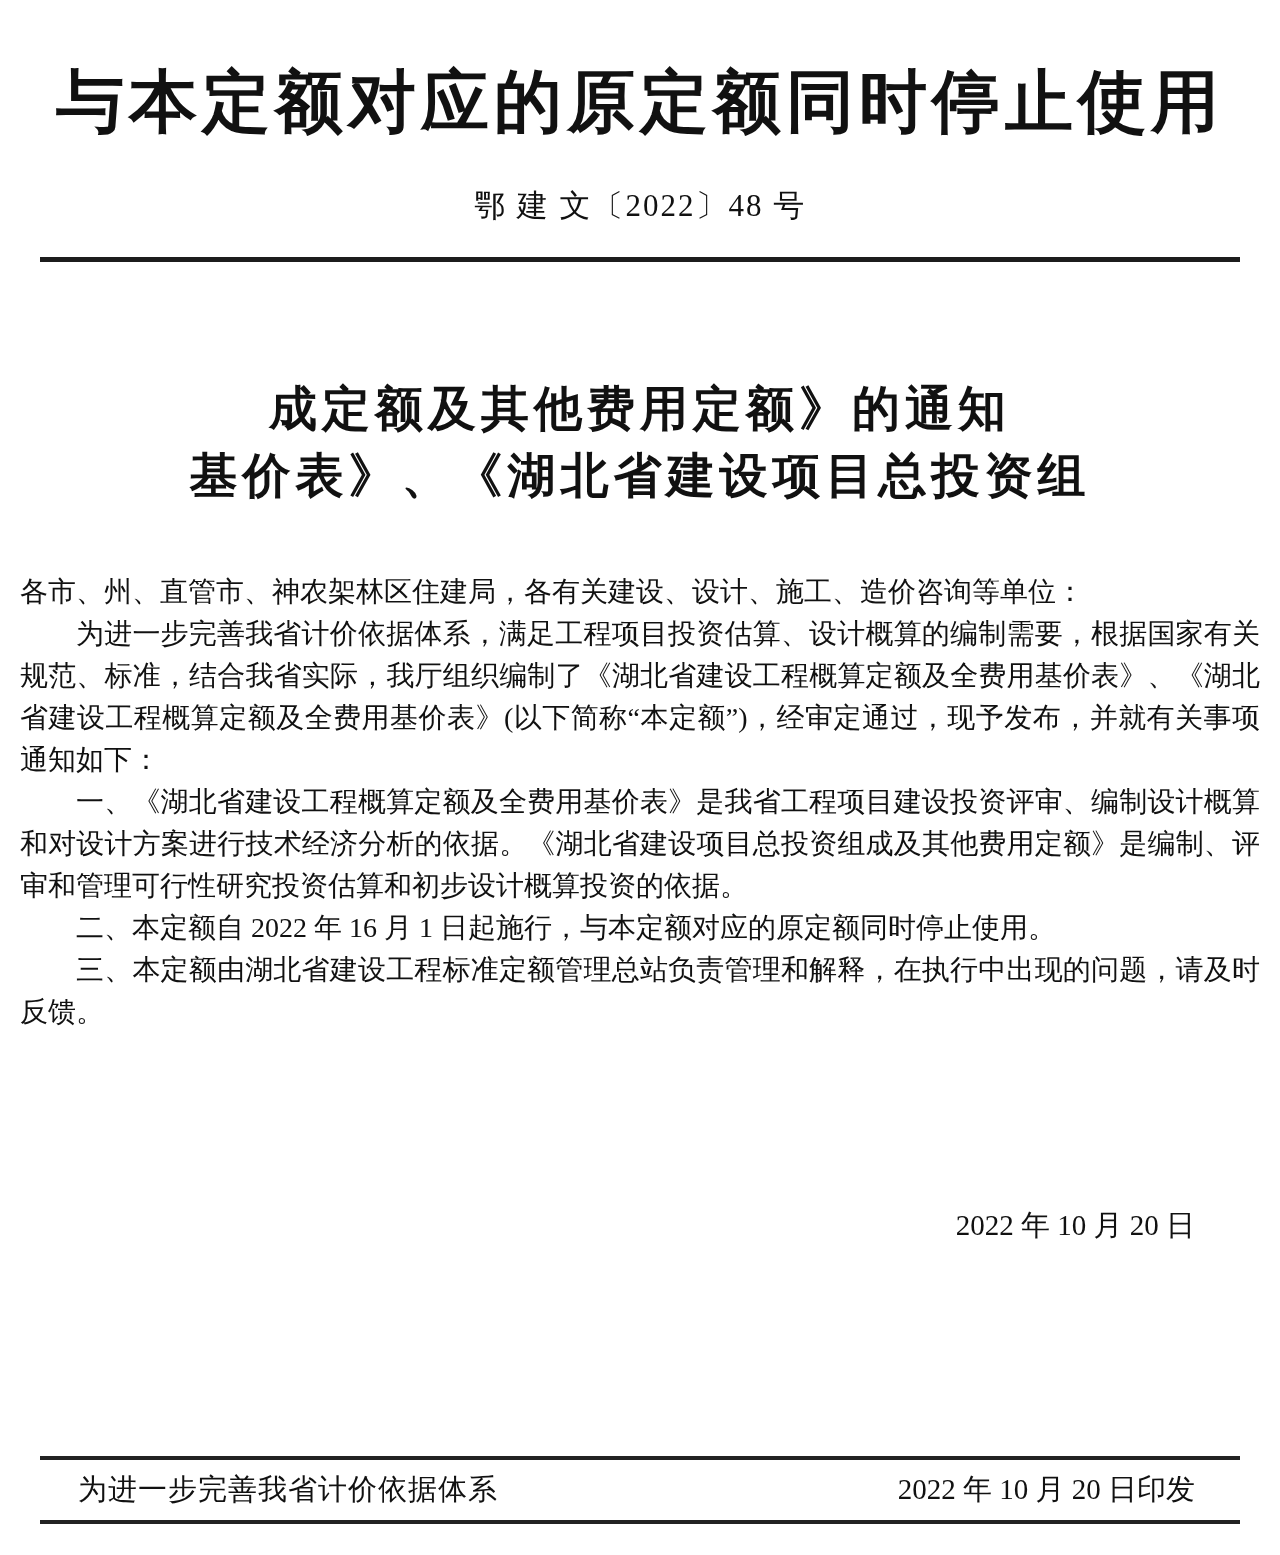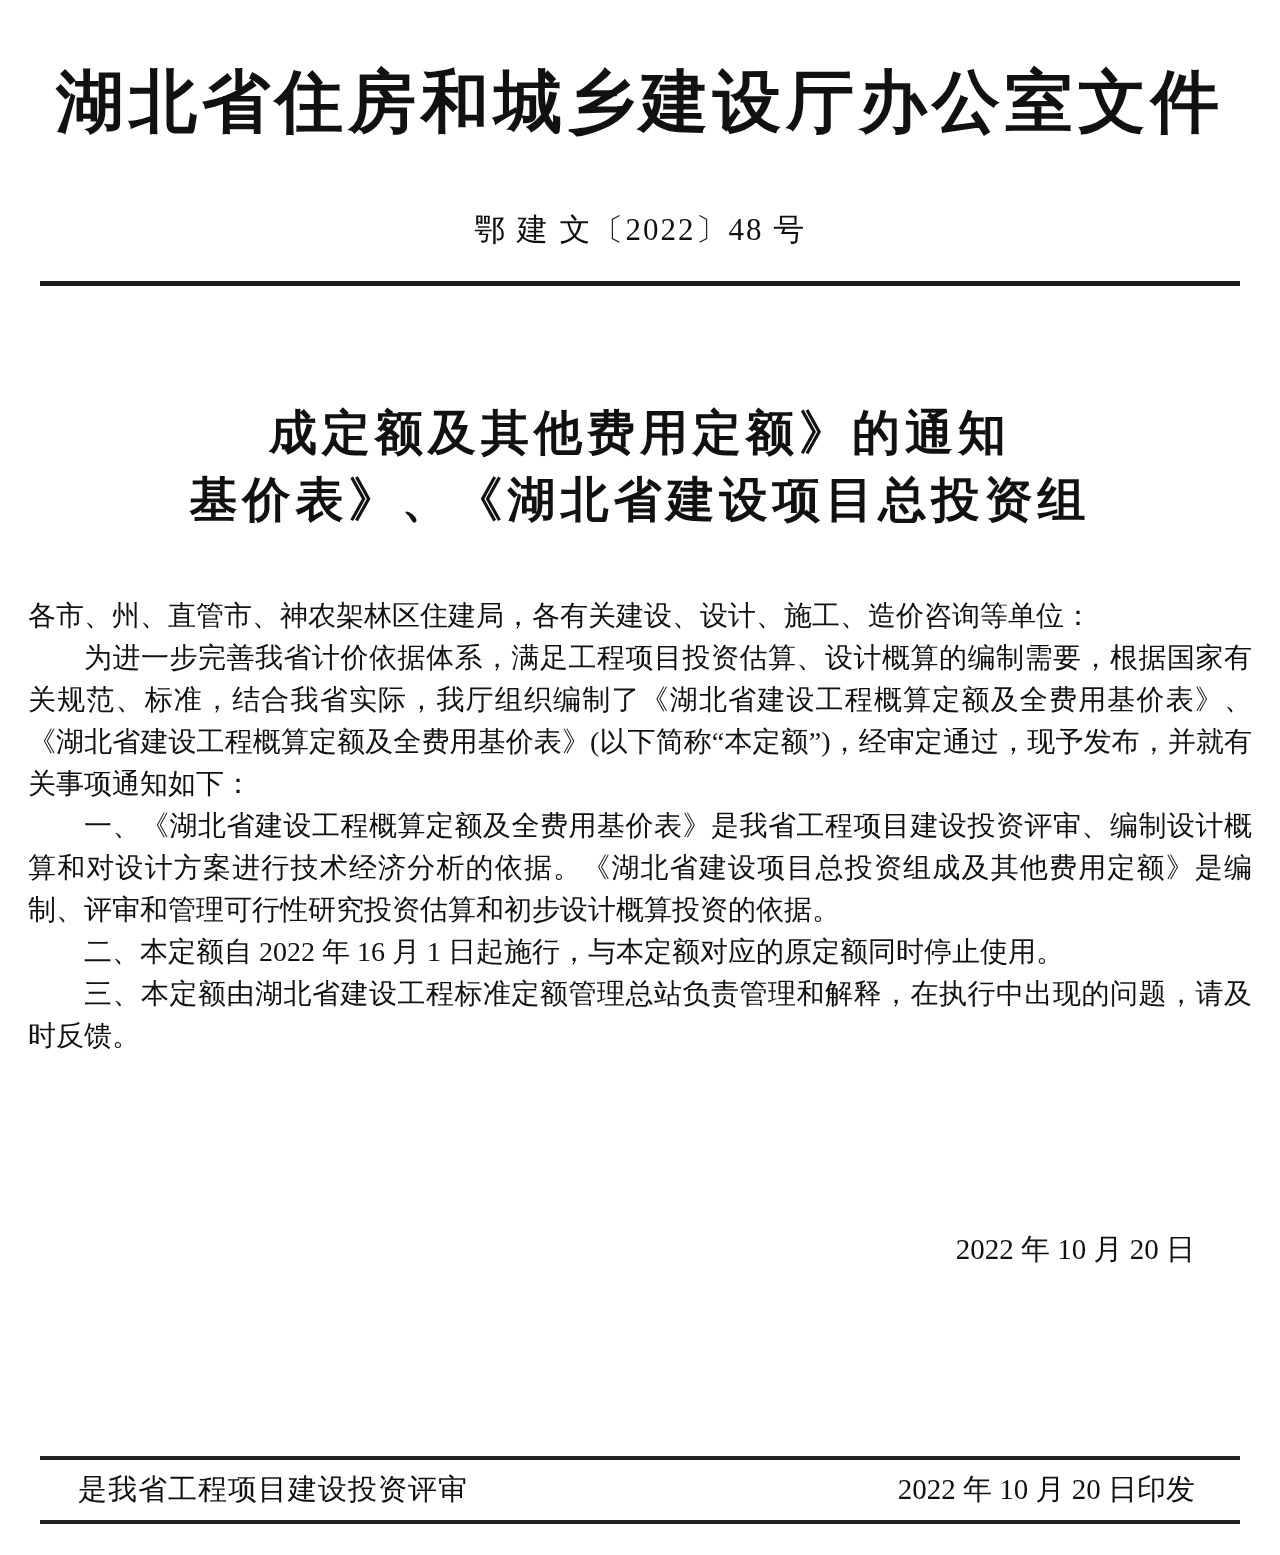--- a/index.html
+++ b/index.html
@@ -21,21 +21,21 @@
     padding-top: 54px;
     font-size: 68px;
     line-height: 96px;
     font-weight: bold;
     letter-spacing: 5px;
     text-align: center;
     white-space: nowrap;
     font-family: "Liberation Serif", "DejaVu Serif", serif;
   }
   .doc-number {
-    margin-top: 60px;
+    margin-top: 36px;
     font-size: 31px;
     line-height: 40px;
     letter-spacing: 2px;
     text-align: center;
   }
   .rule-main {
     margin: 31px 40px 0 40px;
     height: 5px;
     background: #1c1c1c;
   }
@@ -43,21 +43,21 @@
     margin-top: 113px;
     text-align: center;
     font-family: "Liberation Sans", "DejaVu Sans", sans-serif;
     font-weight: bold;
     font-size: 48px;
     line-height: 67px;
     letter-spacing: 5px;
   }
   .body-text {
     margin-top: 62px;
-    padding: 0 28px;
+    padding: 0 20px;
     font-size: 28px;
     line-height: 42px;
     text-align: justify;
   }
   .body-text p {
     margin: 0;
   }
   .body-text p.indent {
     text-indent: 2em;
   }
@@ -99,21 +99,21 @@
   .footer .footer-right {
     padding-right: 45px;
     font-size: 29px;
   }
 </style>
 </head>
 <body>
 
 <div class="page">
 
-  <div class="header-title">湖北省住房和城乡建设厅办公室文件</div>
+  <div class="header-title">与本定额对应的原定额同时停止使用</div>
 
   <div class="doc-number">鄂 建 文〔2022〕48 号</div>
 
   <div class="rule-main"></div>
 
   <div class="main-title">
     <div>成定额及其他费用定额》的通知</div>
     <div>基价表》、《湖北省建设项目总投资组</div>
   </div>
 
@@ -125,17 +125,17 @@
     <p class="indent">三、本定额由湖北省建设工程标准定额管理总站负责管理和解释，在执行中出现的问题，请及时反馈。</p>
   </div>
 
   <div class="signature">
     <div class="sig-inner">
       <div class="sig-date">2022 年 10 月 20 日</div>
     </div>
   </div>
 
   <div class="footer">
-    <div class="footer-left">是我省工程项目建设投资评审</div>
+    <div class="footer-left">为进一步完善我省计价依据体系</div>
     <div class="footer-right">2022 年 10 月 20 日印发</div>
   </div>
 
 </div>
 
 </body></html>

